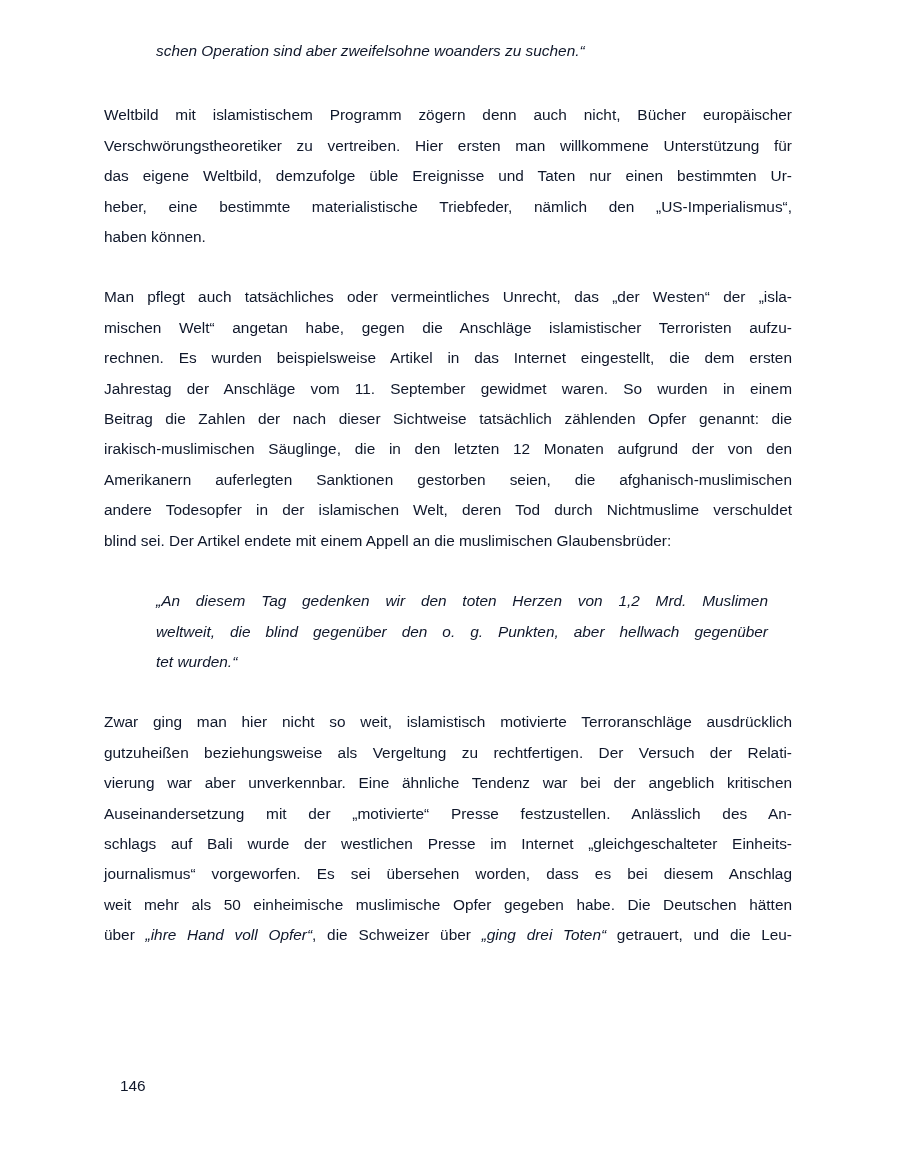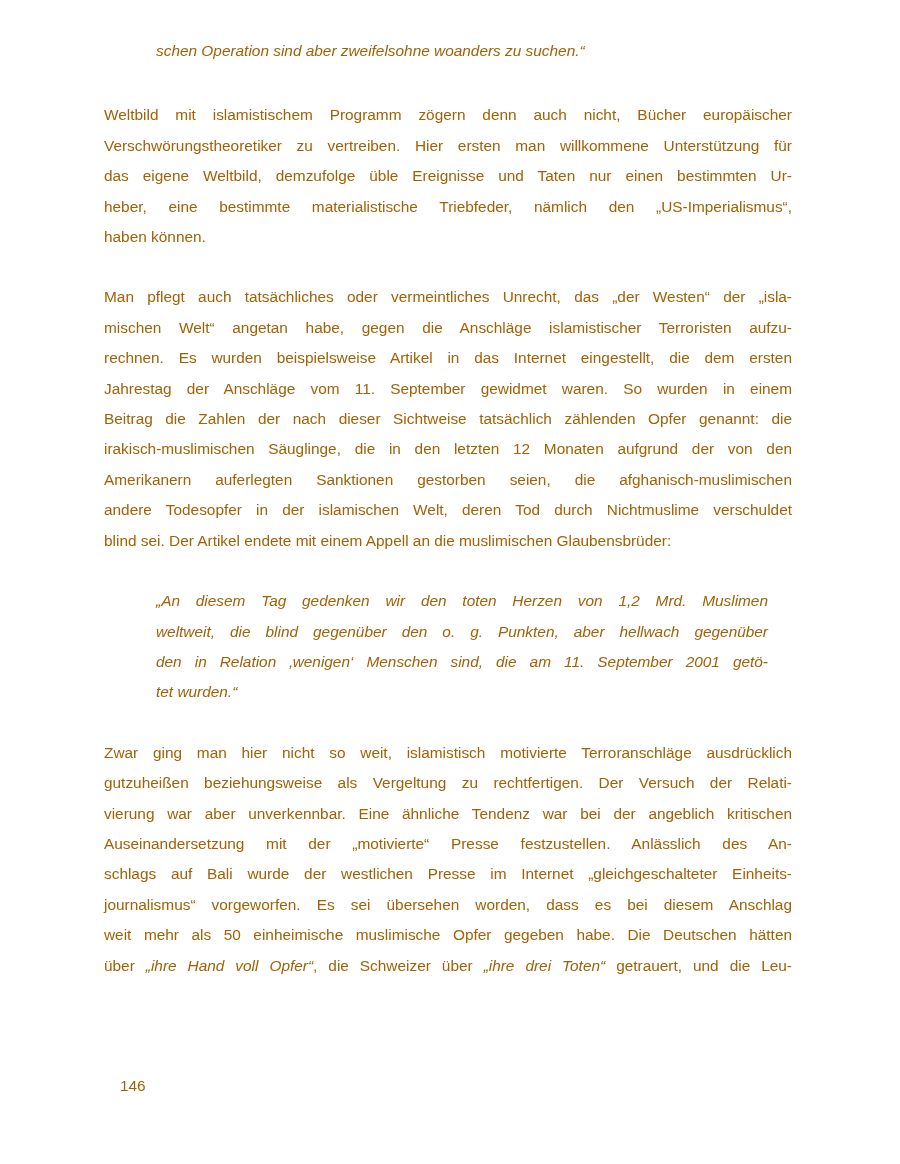--- a/index.html
+++ b/index.html
@@ -2,21 +2,21 @@
 <html><head>
 <meta charset="utf-8">
 <style>
   html, body { margin: 0; padding: 0; background: #e9e9e9; }
   .page {
     position: relative;
     width: 900px;
     height: 1164px;
     margin: 0 auto;
     background: #ffffff;
-    color: #a16207;
+    color: #0f172a;
     font-family: "Liberation Sans", "DejaVu Sans", sans-serif;
     font-size: 15.4px;
     overflow: hidden;
   }
   .text-column {
     position: absolute;
     left: 104px;
     top: 36px;
     width: 688px;
   }
@@ -68,28 +68,27 @@
         <div class="line"><span>Jahrestag der Anschläge vom 11. September gewidmet waren. So wurden in einem</span></div>
         <div class="line"><span>Beitrag die Zahlen der nach dieser Sichtweise tatsächlich zählenden Opfer genannt: die</span></div>
         <div class="line"><span>irakisch-muslimischen Säuglinge, die in den letzten 12 Monaten aufgrund der von den</span></div>
         <div class="line"><span>Amerikanern auferlegten Sanktionen gestorben seien, die afghanisch-muslimischen</span></div>
         <div class="line"><span>andere Todesopfer in der islamischen Welt, deren Tod durch Nichtmuslime verschuldet</span></div>
         <div class="line last"><span>blind sei. Der Artikel endete mit einem Appell an die muslimischen Glaubensbrüder:</span></div>
       </div>
       <div class="block block-quote">
         <div class="line"><span>„An diesem Tag gedenken wir den toten Herzen von 1,2 Mrd. Muslimen</span></div>
         <div class="line"><span>weltweit, die blind gegenüber den o. g. Punkten, aber hellwach gegenüber</span></div>
-        <div class="line"><span>den in Relation ‚wenigen‘ Menschen sind, die am 11. September 2001 getö-</span></div>
         <div class="line last"><span>tet wurden.“</span></div>
       </div>
       <div class="block block-body">
         <div class="line"><span>Zwar ging man hier nicht so weit, islamistisch motivierte Terroranschläge ausdrücklich</span></div>
         <div class="line"><span>gutzuheißen beziehungsweise als Vergeltung zu rechtfertigen. Der Versuch der Relati-</span></div>
         <div class="line"><span>vierung war aber unverkennbar. Eine ähnliche Tendenz war bei der angeblich kritischen</span></div>
         <div class="line"><span>Auseinandersetzung mit der „motivierte“ Presse festzustellen. Anlässlich des An-</span></div>
         <div class="line"><span>schlags auf Bali wurde der westlichen Presse im Internet „gleichgeschalteter Einheits-</span></div>
         <div class="line"><span>journalismus“ vorgeworfen. Es sei übersehen worden, dass es bei diesem Anschlag</span></div>
         <div class="line"><span>weit mehr als 50 einheimische muslimische Opfer gegeben habe. Die Deutschen hätten</span></div>
-        <div class="line"><span>über </span><span class="em">„ihre Hand voll Opfer“</span><span>, die Schweizer über </span><span class="em">„ihre drei Toten“</span><span> getrauert, und die Leu-</span></div>
+        <div class="line"><span>über </span><span class="em">„ihre Hand voll Opfer“</span><span>, die Schweizer über </span><span class="em">„ging drei Toten“</span><span> getrauert, und die Leu-</span></div>
       </div>
     </div>
   <div class="page-number">146</div>
 </div>
 
 </body></html>

